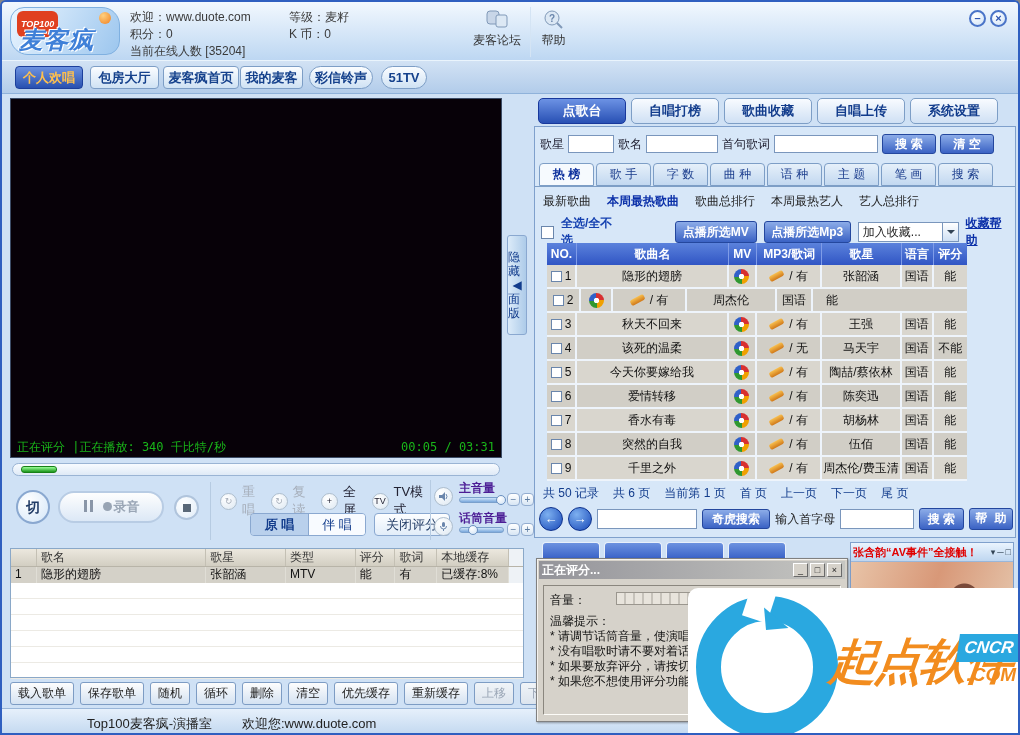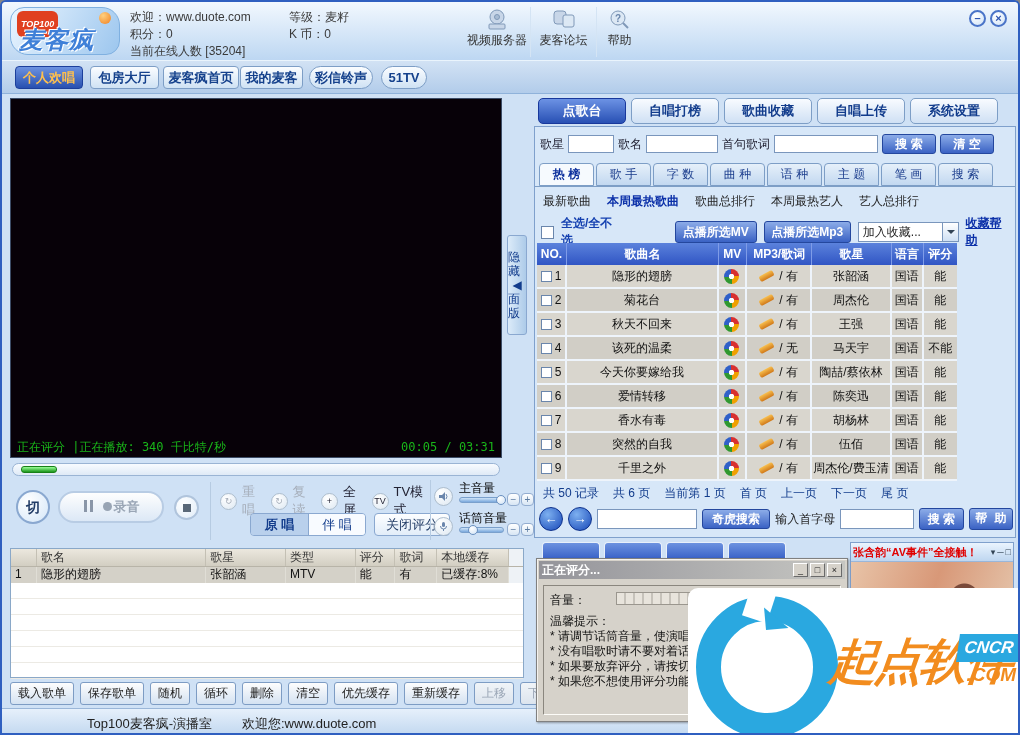--- a/index.html
+++ b/index.html
@@ -72,21 +72,21 @@
   .btn-closerate { left:372px; top:511px; width:76px; height:23px; border:1px solid #8aa8d0; border-radius:4px;
                    background:linear-gradient(#fdfeff,#e2edf9); color:#223c66; font-size:13px; text-align:center;
                    line-height:21px; cursor:pointer; }
   .vdiv { left:208px; top:480px; width:1px; height:58px; background:#b6cbe2; }
   .vdiv2 { left:428px; top:478px; width:1px; height:60px; background:#b6cbe2; }
   .volrow { left:432px; top:478px; width:96px; height:28px; }
   .volrow2 { top:508px; }
   .volicon { position:absolute; left:0; top:7px; width:19px; height:19px; border-radius:50%;
              border:1px solid #aebecd; background:radial-gradient(circle at 35% 30%,#fff,#dde8f2);
              display:flex; align-items:center; justify-content:center; }
-  .vollabel { position:absolute; left:25px; top:0; font-size:12px; font-weight:normal; color:#000000; }
+  .vollabel { position:absolute; left:25px; top:0; font-size:12px; font-weight:bold; color:#4c1d95; }
   .sl-track { position:absolute; left:25px; top:17px; width:45px; height:6px; border-radius:3px;
               background:linear-gradient(#cfe4f8,#7aa8dc); border:1px solid #7aa0cc; }
   .sl-thumb { position:absolute; top:-3px; width:10px; height:10px; border-radius:50%;
               background:radial-gradient(circle at 35% 30%,#fff,#cfe2f6); border:1px solid #6a90c0; }
   .sl-btn { position:absolute; top:13px; width:13px; height:13px; border-radius:4px; border:1px solid #93add0;
             background:linear-gradient(#fff,#d8e6f4); color:#5a7aa0; font-size:10px; line-height:11px;
             text-align:center; cursor:pointer; }
   
   .pl { left:8px; top:546px; width:514px; height:130px; background:#fff; border:1px solid #8aa8c8; }
   .plh { display:flex; height:18px; background:linear-gradient(#ece8de,#d2cec2); border-bottom:1px solid #b8b4a8;
@@ -130,21 +130,21 @@
   .links .on { color:#0a2fa8; font-weight:bold; }
   .actions { position:absolute; left:6px; top:88px; width:470px; display:flex; align-items:center; gap:7px; }
   .cb { width:13px; height:13px; background:#fff; border:1px solid #6a86ac; flex:none; cursor:pointer; }
   .selall { color:#1440b0; font-weight:bold; font-size:12px; }
   .combo { width:106px; height:20px; background:#fff; border:1px solid #7a96bc; position:relative;
            font-size:12px; line-height:18px; padding-left:4px; color:#222; cursor:pointer; }
   .combo i { position:absolute; right:0; top:0; width:16px; height:18px; background:linear-gradient(#fff,#cfe0f4);
              border-left:1px solid #7a96bc; }
   .combo i::after { content:""; position:absolute; left:4px; top:7px; border:4px solid transparent; border-top-color:#345; }
   .favhelp { margin-left:auto; color:#0a2fa8; font-weight:bold; text-decoration:underline; font-size:12px; cursor:pointer; }
-  .rtable { position:absolute; left:2px; top:116px; width:420px; background:#eef4fb; }
+  .rtable { position:absolute; left:12px; top:116px; width:420px; background:#eef4fb; }
   .rth { display:flex; height:22px; background:linear-gradient(#5b82dc,#3055c4); color:#fff; font-weight:bold; font-size:12px; }
   .rth div { border-right:1px solid #7f9ce8; display:flex; align-items:center; justify-content:center; }
   .rtr { display:flex; height:24px; background:#d9d6ce; border-bottom:2px solid #eef4fb; font-size:12px; color:#111; }
   .rtr:nth-child(odd) { background:#d1cec6; }
   .rtr div { border-right:2px solid #eef4fb; display:flex; align-items:center; justify-content:center; overflow:hidden; white-space:nowrap; }
   .k0{width:34px;} .k1{width:172px;} .k2{width:32px;} .k3{width:74px;} .k4{width:90px;} .k5{width:36px;} .k6{width:38px;border-right:none!important;}
   .rcb { width:11px; height:11px; background:#fff; border:1px solid #6a86ac; margin-right:3px; cursor:pointer; }
   .mvicon { width:15px; height:15px; border-radius:50%; cursor:pointer;
             background:radial-gradient(circle at center,#fff 0 2.5px,transparent 3px),
                        conic-gradient(#d83030 0 90deg,#f0a000 90deg 180deg,#309830 180deg 270deg,#3060c8 270deg 360deg); }
@@ -216,28 +216,20 @@
       <div>积分：0</div>
       <div>当前在线人数 [35204]</div>
     </div>
     <div class="abs hinfo" style="left:287px;top:7px;">
       <div>等级：麦籽</div>
       <div>K 币：0</div>
     </div>
     <div class="abs tools">
       <div class="tool">
         <svg width="26" height="22" viewBox="0 0 26 22">
-          <circle cx="13" cy="8" r="7" fill="#c8d6e8" stroke="#8099b8"></circle>
-          <circle cx="13" cy="8" r="2.5" fill="#a8bcd4" stroke="#8099b8"></circle>
-          <rect x="5" y="15" width="16" height="5" rx="1" fill="#c8d6e8" stroke="#8099b8"></rect>
-        </svg>
-        <div class="tool-label">视频服务器</div>
-      </div>
-      <div class="tool">
-        <svg width="26" height="22" viewBox="0 0 26 22">
           <rect x="3" y="2" width="12" height="13" rx="3" fill="#c8d6e8" stroke="#8099b8"></rect>
           <rect x="12" y="6" width="11" height="12" rx="2" fill="#dce8f4" stroke="#8099b8"></rect>
         </svg>
         <div class="tool-label">麦客论坛</div>
       </div>
       <div class="tool" style="width:46px;">
         <svg width="26" height="22" viewBox="0 0 26 22">
           <circle cx="11" cy="9" r="7" fill="#dce8f4" stroke="#8099b8"></circle>
           <line x1="16" y1="14" x2="21" y2="19" stroke="#8099b8" stroke-width="2"></line>
           <text x="8" y="13" font-size="10" fill="#6a86ac" font-weight="bold">?</text>
@@ -455,21 +447,20 @@
           </div>
         <div class="k4">张韶涵</div>
         <div class="k5">国语</div>
         <div class="k6">能</div>
       </div>
       <div class="rtr">
         <div class="k0">
             <span class="rcb"></span>
             <span>2</span>
           </div>
-        <div class="k1">菊花台</div>
         <div class="k2">
             <span class="mvicon"></span>
           </div>
         <div class="k3">
             <span class="pen"></span>
             <span>/ 有</span>
           </div>
         <div class="k4">周杰伦</div>
         <div class="k5">国语</div>
         <div class="k6">能</div>

